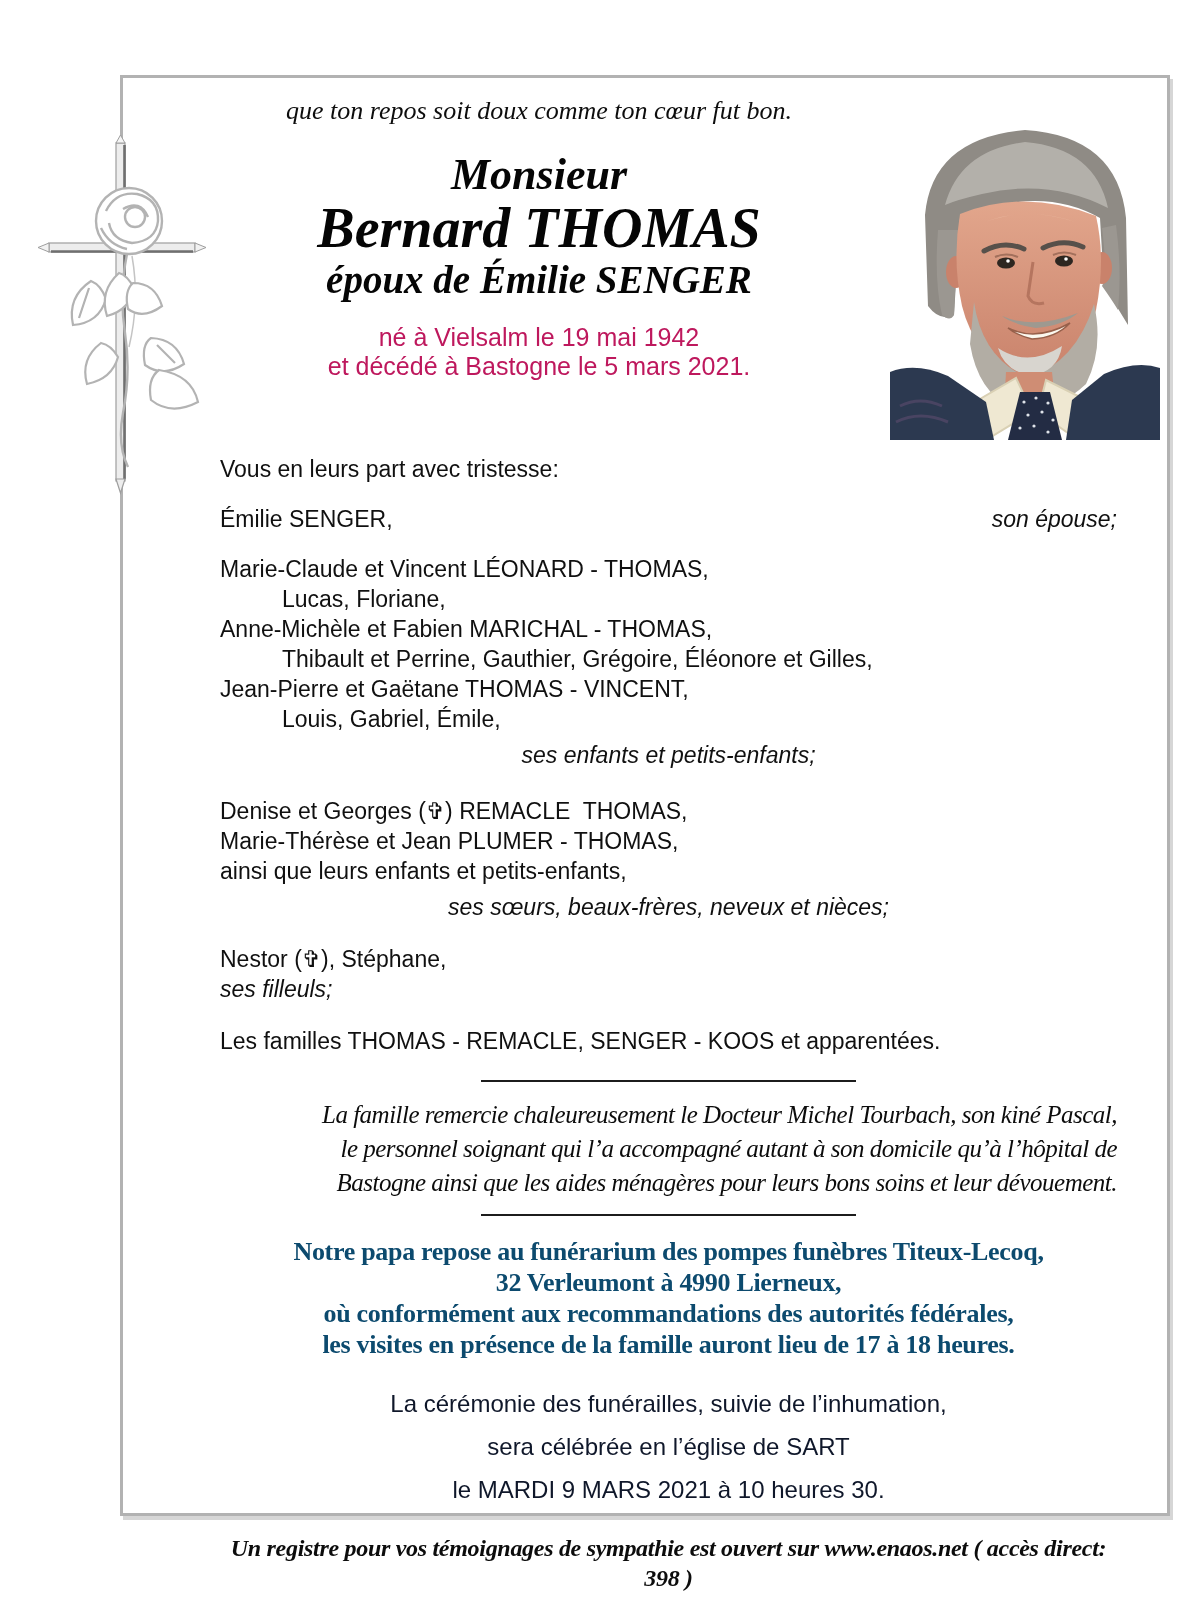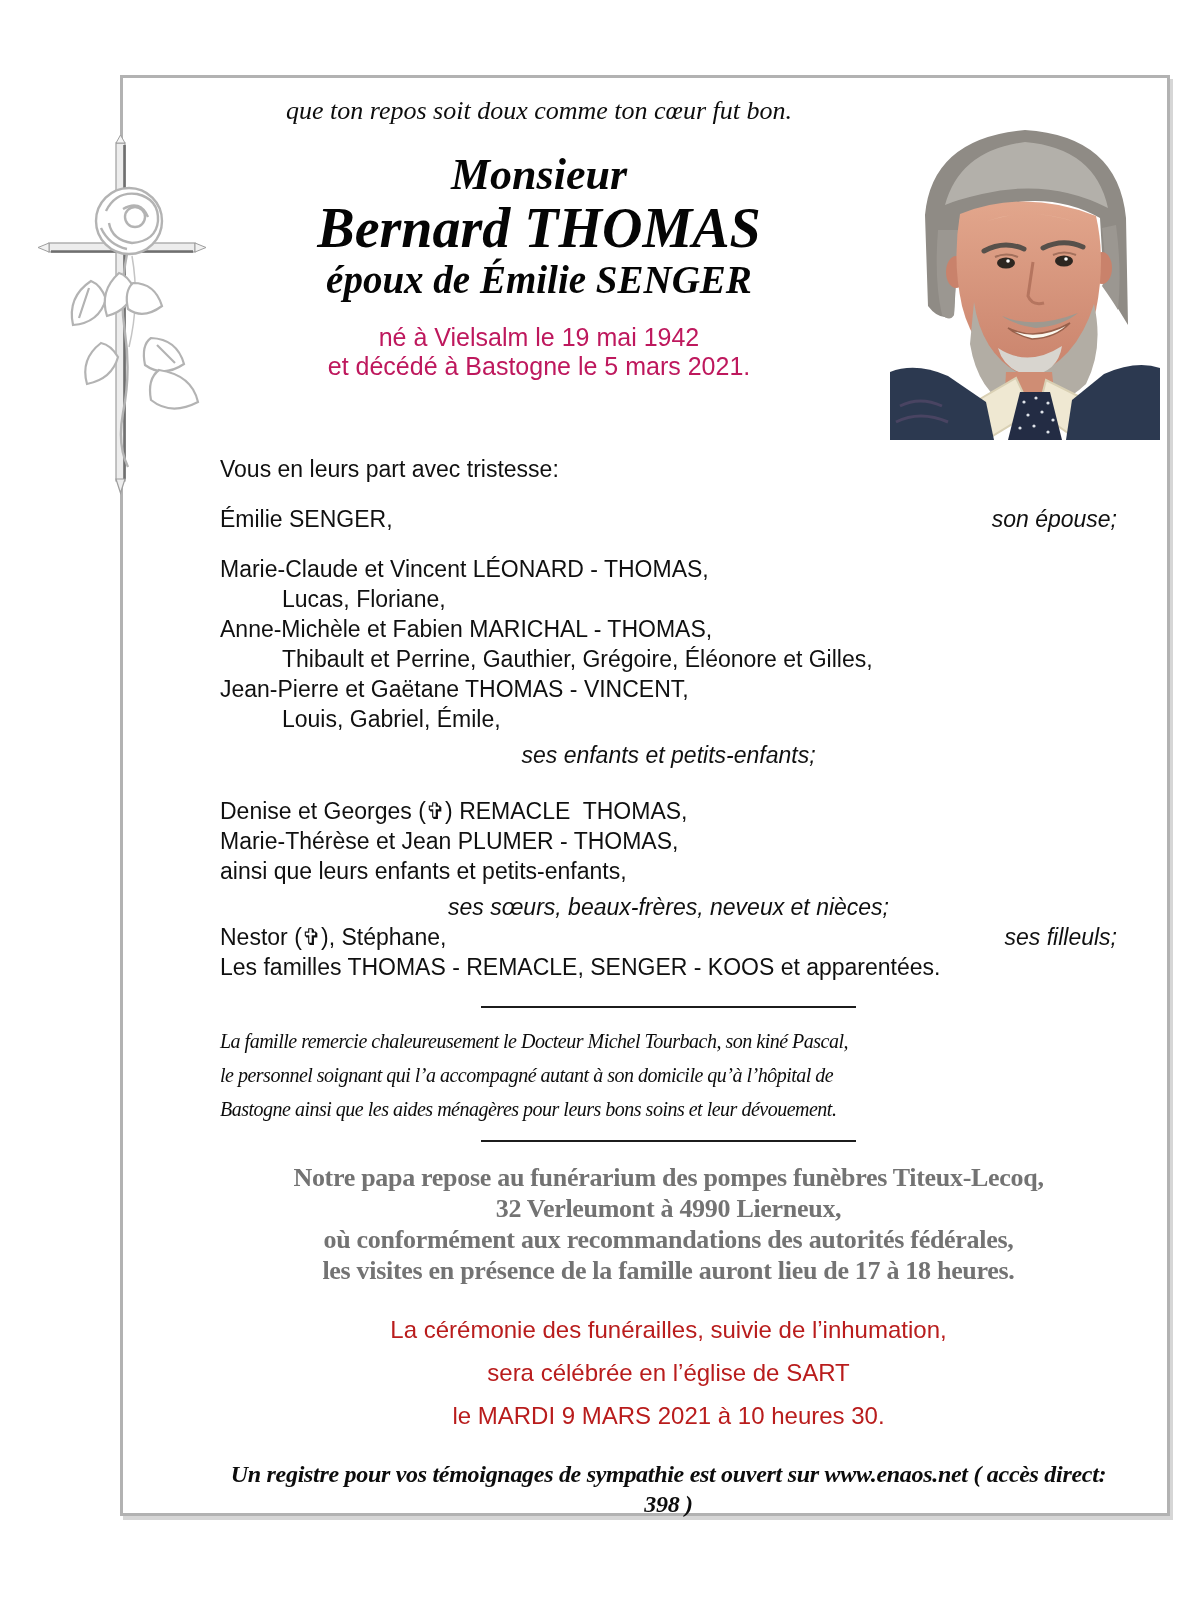--- a/index.html
+++ b/index.html
@@ -36,36 +36,36 @@
   .vitals{font-size:25px;line-height:29px;margin-top:20px;color:#be185d;}
   
   .list{padding:0 50px 0 97px;font-size:23px;line-height:30px;color:#101010;}
   .row{white-space:pre-wrap;}
   .row.flex{display:flex;justify-content:space-between;}
   .row .role, .role-row{font-style:italic;}
   .role-row{text-align:center;}
   .indent{padding-left:62px;}
   .mt-intro{margin-top:14px;}
   .mt-20{margin-top:20px;}
-  .mt-22{}
+  .mt-22{margin-top:22px;flex-direction:column;}
   .mt-26{margin-top:26px;}
   .mt-6{margin-top:6px;}
   .divider{
     width:375px;border:0;border-top:2px solid #1c1c1c;margin:24px auto 0 auto;height:0;
   }
   .thanks{
-    margin-top:16px;text-align:left;font-family:"Liberation Serif",serif;
-    font-style:italic;font-size:20px;line-height:34px;letter-spacing:-0.5px;color:#0c0c0c;
+    margin-top:16px;text-align:right;font-family:"Liberation Serif",serif;
+    font-style:italic;font-size:25px;line-height:34px;letter-spacing:-0.5px;color:#0c0c0c;
   }
   .divider2{margin-top:14px;}
   .funerarium{
     margin-top:20px;text-align:center;font-family:"Liberation Serif",serif;
-    font-weight:bold;font-size:26px;line-height:31px;letter-spacing:-0.3px;color:#737373;
-  }
-  .ceremony{margin-top:22px;text-align:center;font-size:24px;line-height:43px;color:#b91c1c;}
+    font-weight:bold;font-size:26px;line-height:31px;letter-spacing:-0.3px;color:#0c4a6e;
+  }
+  .ceremony{margin-top:22px;text-align:center;font-size:24px;line-height:43px;color:#0f172a;}
   .register{
     margin-top:22px;text-align:center;font-family:"Liberation Serif",serif;
     font-style:italic;font-size:24px;letter-spacing:-0.3px;color:#0c0c0c;white-space:pre-wrap;font-weight:bold;
   }
   .footer{
     margin-top:26px;text-align:center;font-size:16px;line-height:27px;
     letter-spacing:-0.3px;color:#1b1b1b;white-space:pre-wrap;
   }
 </style>
 </head>

